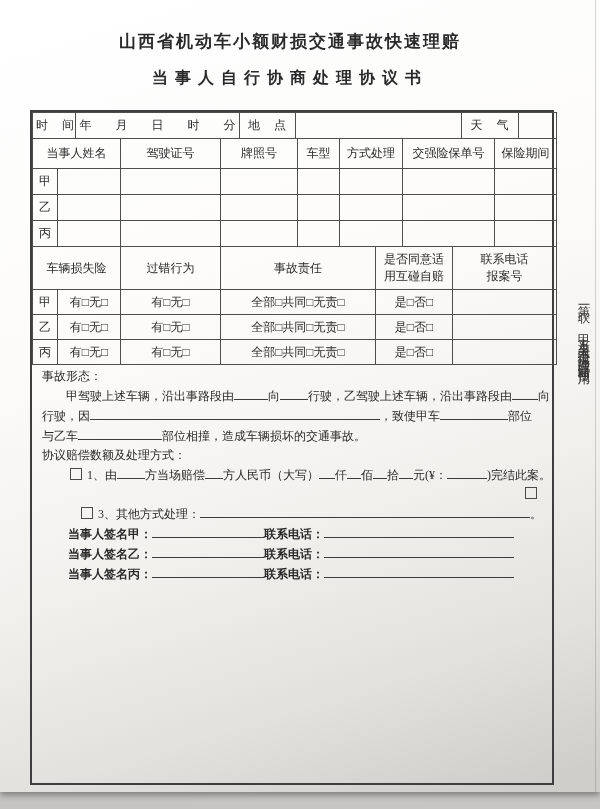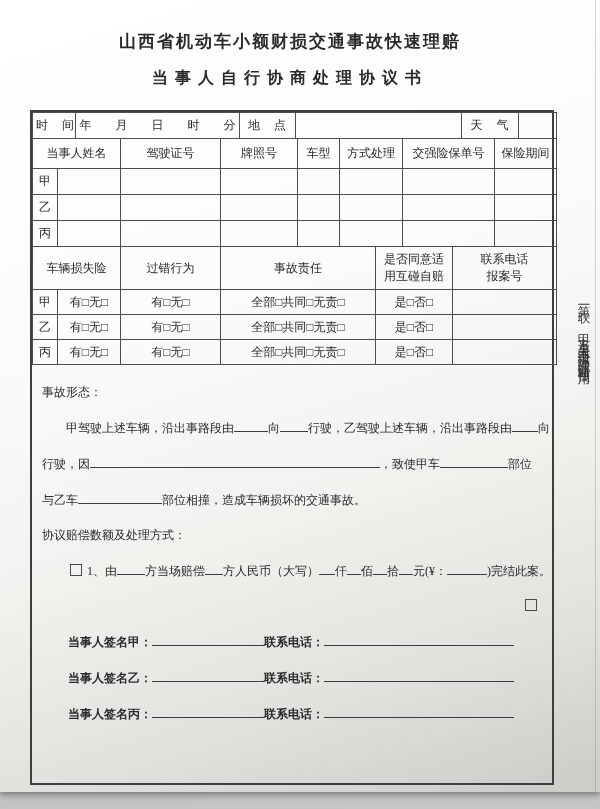--- a/index.html
+++ b/index.html
@@ -29,21 +29,21 @@
   table.t + table.t{margin-top:-1px;}
   .t td{border:1px solid #4e4e4c;padding:0 3px;font-size:12px;text-align:center;
     overflow:hidden;white-space:nowrap;}
   .t1a td{height:25px;}
   .t1b td.hd{height:29px;}
   .t1b td.bd{height:25px;}
   .t2 td.hd2{height:42px;line-height:17px;white-space:normal;}
   .t2 td.bd{height:24px;}
   .lbl{letter-spacing:1px;}
   .free{padding:2px 4px 0 4px;}
-  .free p{margin:16px 6px 0 6px;line-height:19px;font-size:12px;white-space:nowrap;}
+  .free p{margin:0 6px 0 6px;line-height:19px;font-size:12px;white-space:nowrap;}
   .free p.ind{ text-indent:0; padding-left:24px;}
   .free p.opt{ padding-left:28px;text-align:right;}
   .free p.sig{ padding-left:26px;font-weight:bold;}
   .u{display:inline-block;border-bottom:1px solid #3c3c3c;height:13px;}
   .cb{display:inline-block;width:10px;height:10px;border:1px solid #4a4a48;
     margin-right:5px;vertical-align:-1px;background:transparent;}
   .sidenote{
     position:absolute;right:8px;top:295px;height:290px;
     writing-mode:vertical-rl;text-orientation:upright;
     font-size:12.5px;letter-spacing:3px;color:#333;
@@ -183,20 +183,21 @@
 
       <div class="free">
         <p>事故形态：</p>
         <p class="ind"><span>甲驾驶上述车辆，沿出事路段由</span><span class="u" style="width:34px"></span><span>向</span><span class="u" style="width:28px"></span><span>行驶，乙驾驶上述车辆，沿出事路段由</span><span class="u" style="width:26px"></span><span>向</span></p>
         <p><span>行驶，因</span><span class="u" style="width:290px"></span><span>，致使甲车</span><span class="u" style="width:68px"></span><span>部位</span></p>
         <p><span>与乙车</span><span class="u" style="width:84px"></span><span>部位相撞，造成车辆损坏的交通事故。</span></p>
 
         <p>协议赔偿数额及处理方式：</p>
         <p class="opt"><span class="cb"></span><span>1、由</span><span class="u" style="width:28px"></span><span>方当场赔偿</span><span class="u" style="width:18px"></span><span>方人民币（大写）</span><span class="u" style="width:16px"></span><span>仟</span><span class="u" style="width:14px"></span><span>佰</span><span class="u" style="width:14px"></span><span>拾</span><span class="u" style="width:14px"></span><span>元(¥：</span><span class="u" style="width:40px"></span><span>)完结此案。</span></p>
         <p class="opt"><span class="cb"></span></p>
+        <p class="opt"><span class="cb"></span><span>3、其他方式处理：</span><span class="u" style="width:330px"></span><span>。</span></p>
 
         <p class="sig"><span>当事人签名甲：</span><span class="u" style="width:112px"></span><span>联系电话：</span><span class="u" style="width:190px"></span></p>
         <p class="sig"><span>当事人签名乙：</span><span class="u" style="width:112px"></span><span>联系电话：</span><span class="u" style="width:190px"></span></p>
         <p class="sig"><span>当事人签名丙：</span><span class="u" style="width:112px"></span><span>联系电话：</span><span class="u" style="width:190px"></span></p>
 
       </div>
     </div>
 
     <div class="sidenote">
       <span class="gap1">第一联</span><span>甲方当事人申请保险理赔时使用</span>

